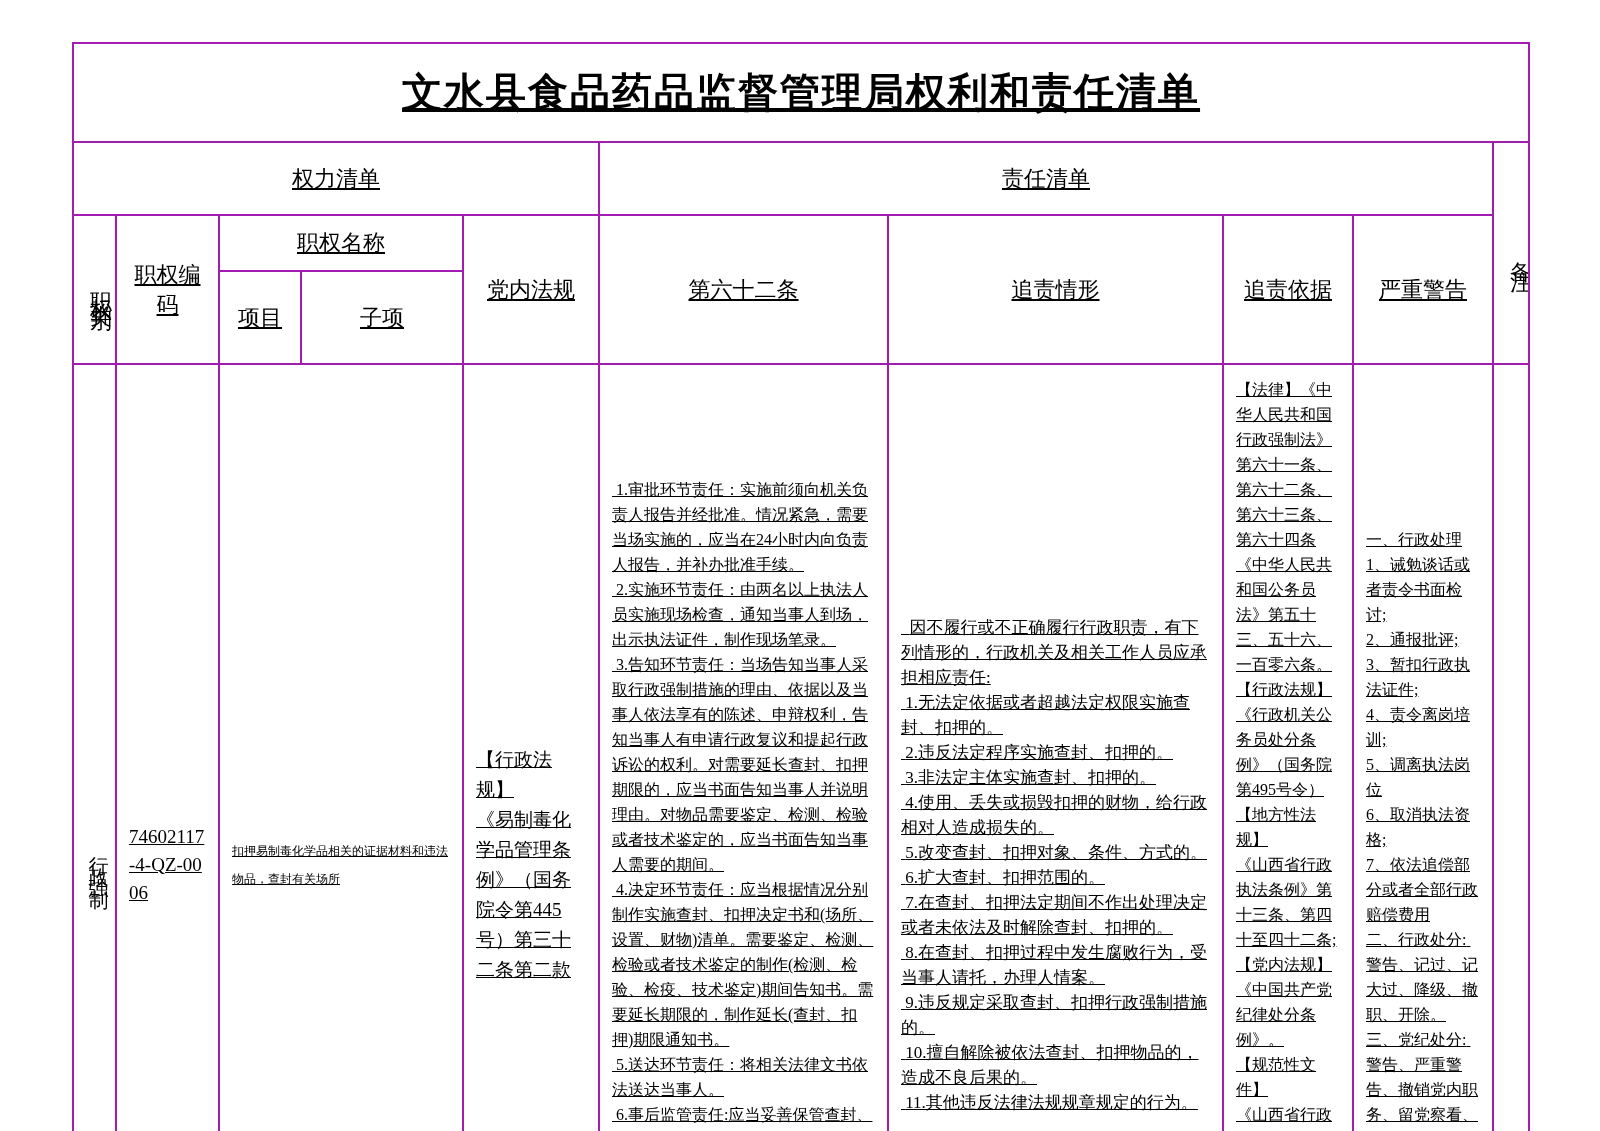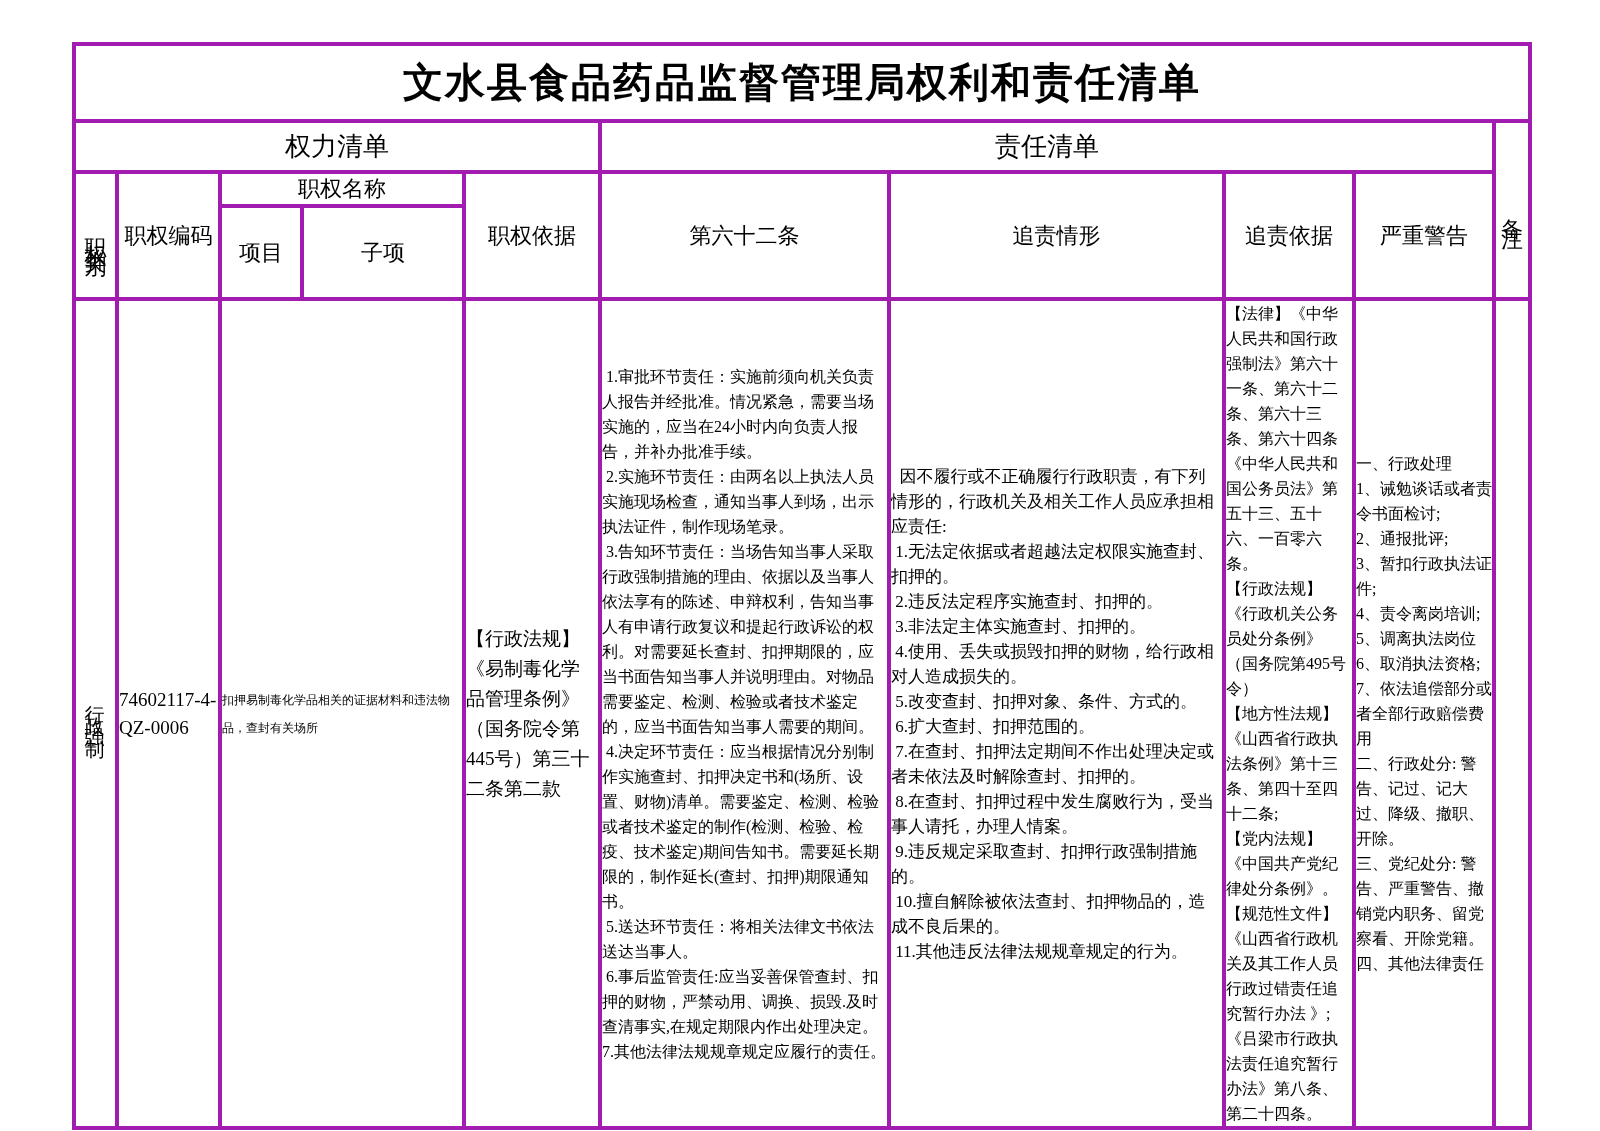--- a/index.html
+++ b/index.html
@@ -16,38 +16,39 @@
     left: 72px;
     top: 42px;
   }
   table.doc {
     border-collapse: collapse;
     table-layout: fixed;
     width: 1456px;
     border: 2px solid #000;
   }
   table.doc td {
-    border: 4px solid #a21caf;
+    border: 2px solid #a21caf;
     vertical-align: middle;
-    padding: 0;
+    padding: 12px;
     overflow: hidden;
+    text-decoration: underline;
   }
   
   td.title-cell {
     height: 73px;
     text-align: center;
     font-size: 40px;
     font-weight: bold;
     letter-spacing: 2px;
   }
   
   td.band-cell {
     height: 47px;
     text-align: center;
-    font-size: 26px;
+    font-size: 22px;
   }
   
   td.hdr {
     text-align: center;
     font-size: 22px;
     margin-left: 15px;
   }
   tr.hdr-row1 { height: 30px; }
   tr.hdr-row2 { height: 93px; }
   
@@ -135,21 +136,21 @@
     <tr>
       <td class="band-cell" colspan="5">权力清单</td>
       <td class="band-cell" colspan="4">责任清单</td>
       <td class="hdr" rowspan="3"><span class="vert remark">备注</span></td>
     </tr>
 
     <tr class="hdr-row1">
       <td class="hdr" rowspan="2"><span class="vert cat">职权类别</span></td>
       <td class="hdr" rowspan="2">职权编码</td>
       <td class="hdr" colspan="2">职权名称</td>
-      <td class="hdr" rowspan="2">职权依据</td>
+      <td class="hdr" rowspan="2">党内法规</td>
       <td class="hdr" rowspan="2">第六十二条</td>
       <td class="hdr" rowspan="2">追责情形</td>
       <td class="hdr" rowspan="2">追责依据</td>
       <td class="hdr" rowspan="2">严重警告</td>
     </tr>
 
     <tr class="hdr-row2">
       <td class="hdr">项目</td>
       <td class="hdr">子项</td>
     </tr>

